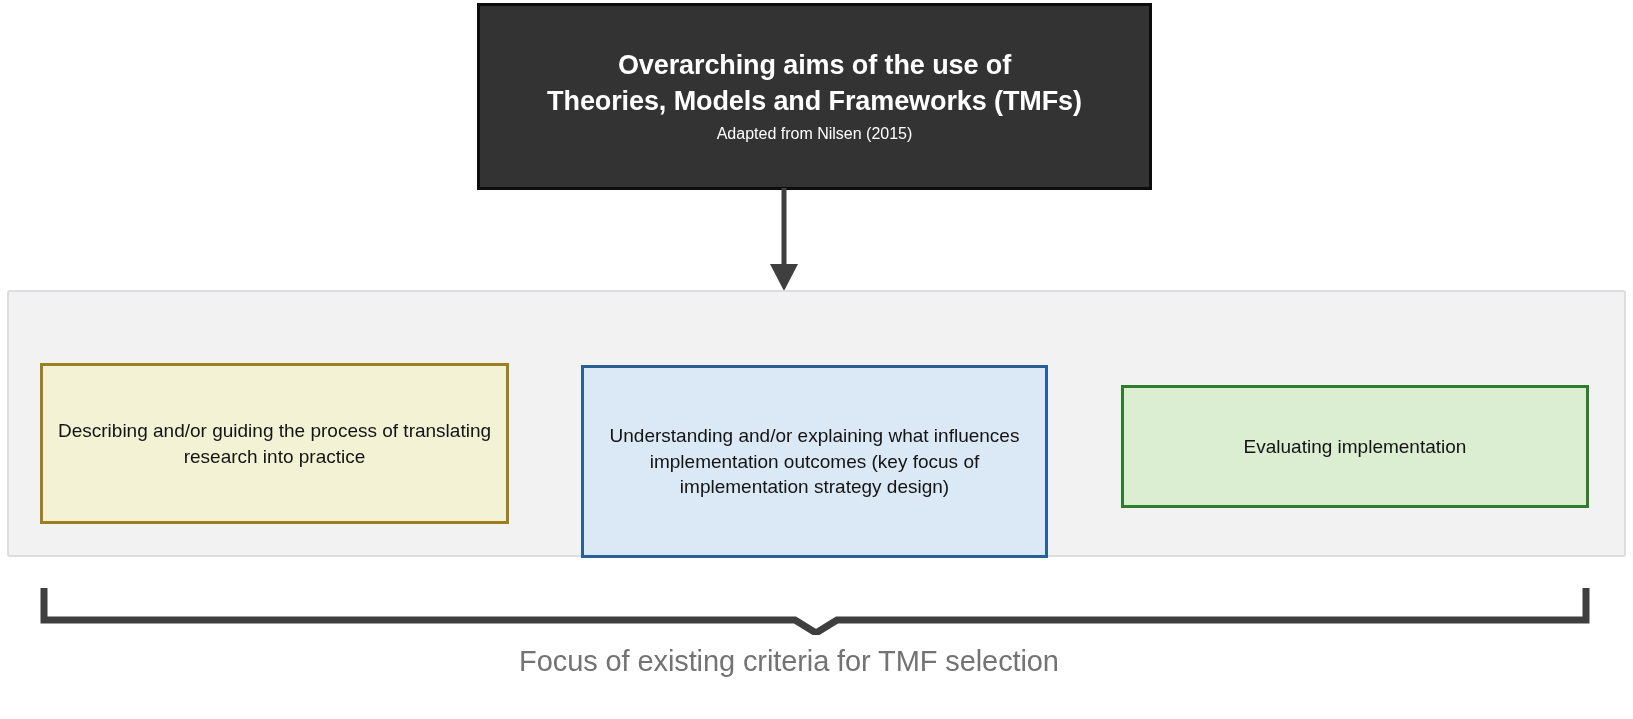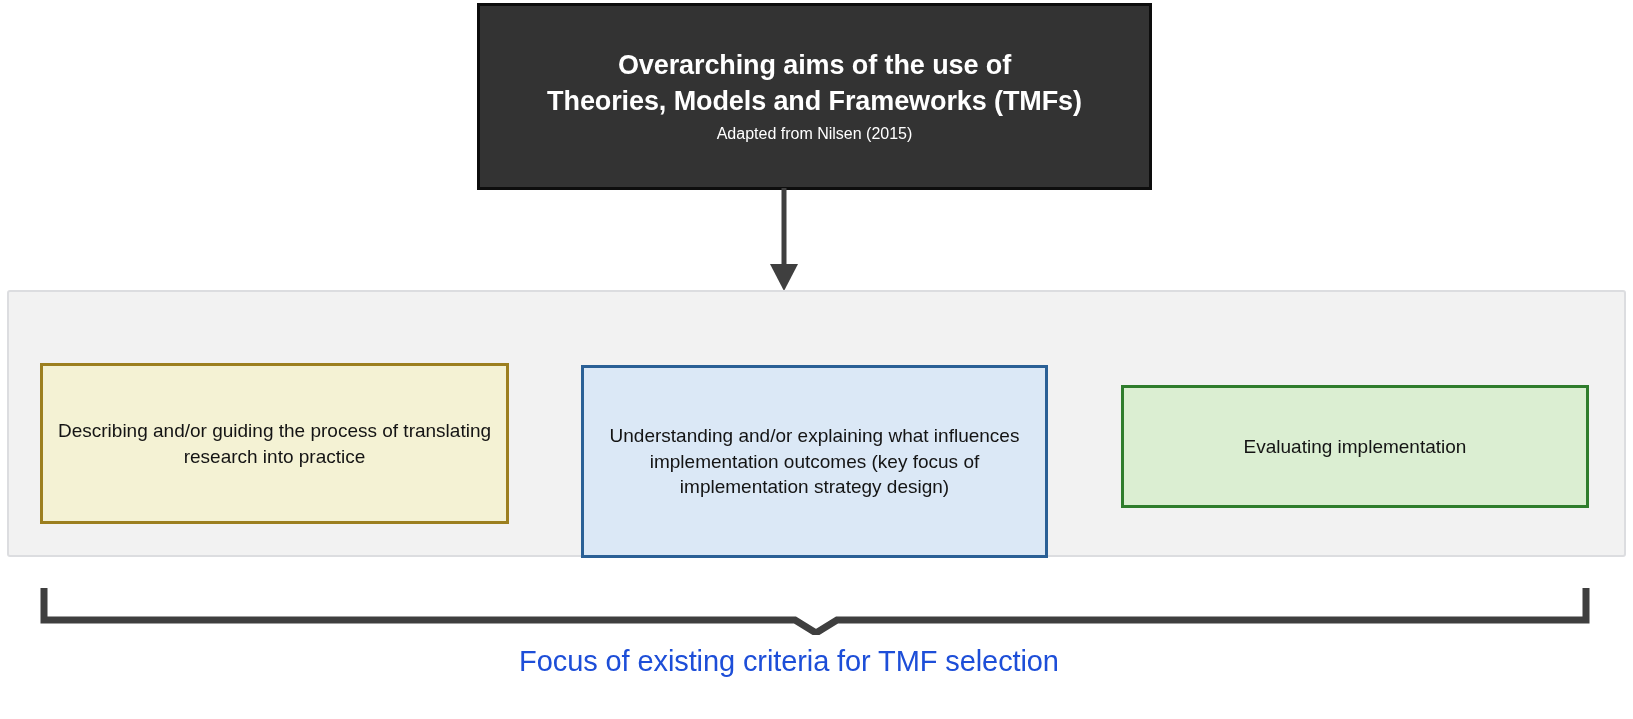--- a/index.html
+++ b/index.html
@@ -121,21 +121,21 @@
     width: 1575px;
     height: 60px;
   }
   .caption {
     position: absolute;
     left: 0;
     top: 645px;
     width: 1578px;
     text-align: center;
     font-size: 29px;
-    color: #1d4ed8;
+    color: #737373;
     letter-spacing: -0.1px;
   }
 </style>
 </head>
 <body>
 
 <div id="diagram">
 
   <div class="header-box">
     <div class="header-title">Overarching aims of the use of</div>

